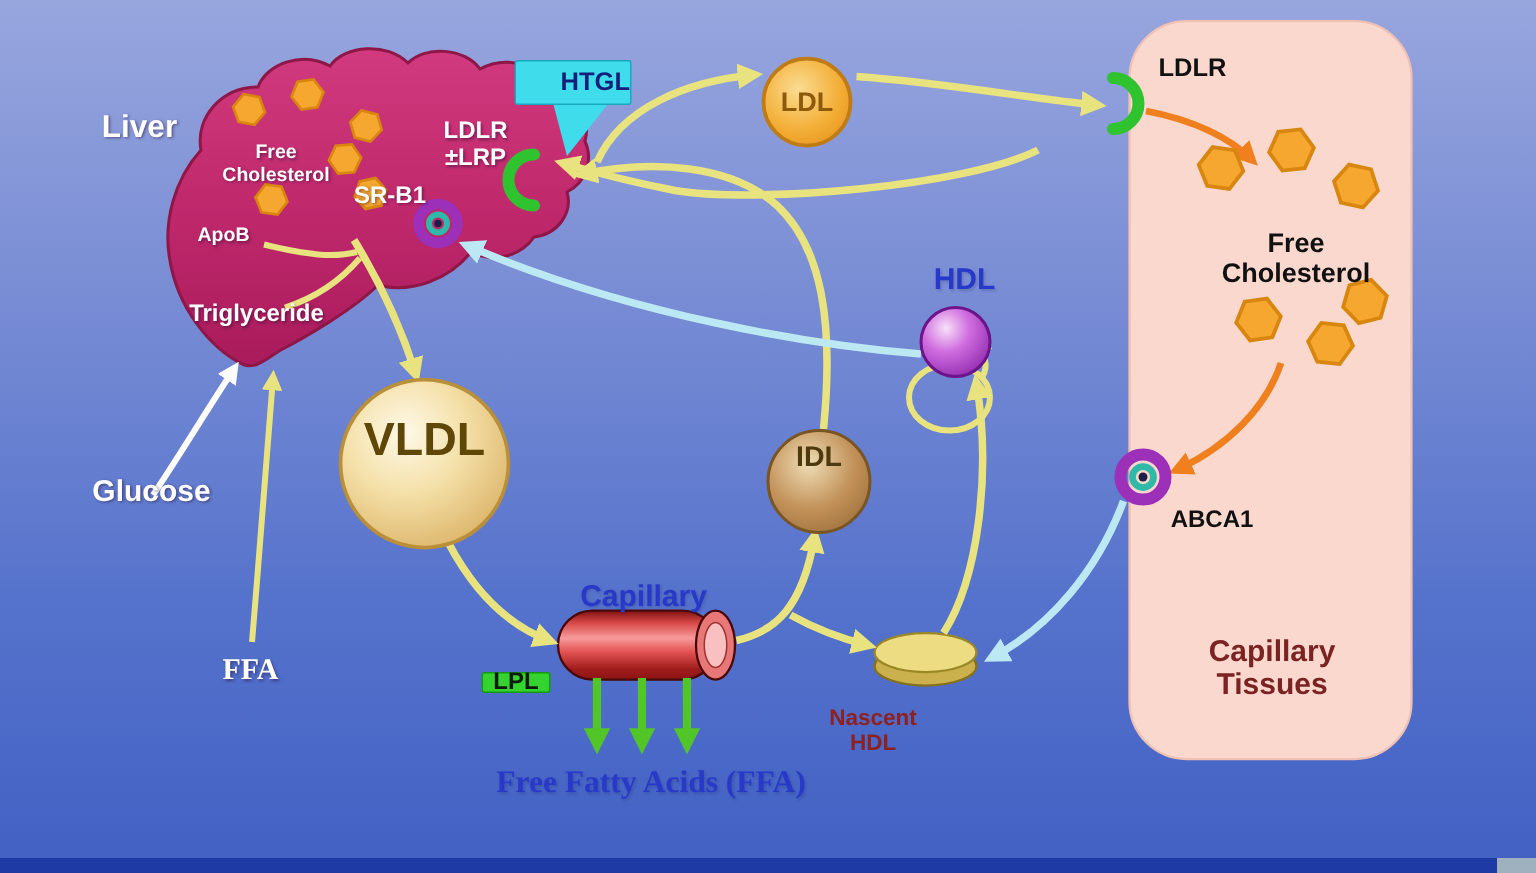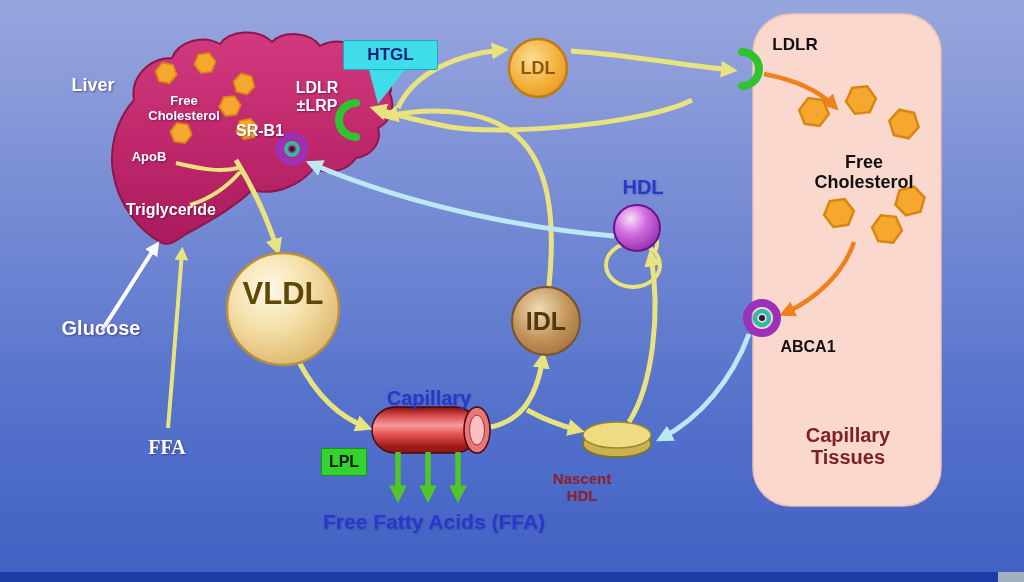--- a/index.html
+++ b/index.html
@@ -180,66 +180,66 @@
     <g>
       <use href="#hex" transform="translate(814,112) rotate(8) scale(1.25)"></use>
       <use href="#hex" transform="translate(861,100) rotate(-6) scale(1.25)"></use>
       <use href="#hex" transform="translate(904,124) rotate(12) scale(1.25)"></use>
       <use href="#hex" transform="translate(839,213) rotate(-8) scale(1.25)"></use>
       <use href="#hex" transform="translate(887,229) rotate(6) scale(1.25)"></use>
       <use href="#hex" transform="translate(910,201) rotate(-14) scale(1.25)"></use>
     </g>
   </svg>
 
-  <div class="lbl white" style="left:93px;top:85px;font-size:18px;">Liver</div>
+  <div class="lbl white" style="left:93px;top:85px;font-size:21px;">Liver</div>
 
   <div class="lbl white" style="left:184px;top:109px;font-size:13px;">
     <div>Free</div>
     <div>Cholesterol</div>
   </div>
 
   <div class="lbl white" style="left:149px;top:157px;font-size:13px;">ApoB</div>
 
   <div class="lbl white" style="left:171px;top:210px;font-size:16px;">Triglyceride</div>
 
   <div class="lbl white" style="left:317px;top:97px;font-size:16px;">
     <div>LDLR</div>
     <div>±LRP</div>
   </div>
 
   <div class="lbl white" style="left:260px;top:131px;font-size:16px;">SR-B1</div>
 
-  <div class="badge htgl-badge" style="left:343px;top:40px;width:95px;height:30px;font-size:17px;">
+  <div class="badge htgl-badge" style="left:343px;top:40px;width:78px;height:30px;font-size:17px;justify-content:flex-end;">
     <span>HTGL</span>
   </div>
 
   <div class="lbl white" style="left:101px;top:328px;font-size:20px;">Glucose</div>
 
   <div class="lbl white" style="left:167px;top:447px;font-size:20px;font-family:Liberation Serif, serif;">FFA</div>
 
   <div class="lbl" style="left:283px;top:294px;font-size:31px;color:#5F4708;">VLDL</div>
 
   <div class="lbl" style="left:538px;top:68px;font-size:18px;color:#8D5A0C;">LDL</div>
 
-  <div class="lbl" style="left:546px;top:321px;font-size:25px;color:#4F3A10;">IDL</div>
+  <div class="lbl" style="left:546px;top:305px;font-size:19px;color:#4F3A10;">IDL</div>
 
   <div class="lbl blue" style="left:643px;top:187px;font-size:20px;">HDL</div>
 
   <div class="lbl darkred" style="left:582px;top:488px;font-size:15px;">
     <div>Nascent</div>
     <div>HDL</div>
   </div>
 
   <div class="lbl blue" style="left:429px;top:398px;font-size:20px;">Capillary</div>
 
-  <div class="badge lpl-badge" style="left:321px;top:448px;width:46px;height:28px;font-size:16px;">
+  <div class="badge lpl-badge" style="left:321px;top:448px;width:46px;height:14px;font-size:16px;">
     <span>LPL</span>
   </div>
 
-  <div class="lbl blue" style="left:434px;top:522px;font-size:21px;">Free Fatty Acids (FFA)</div>
+  <div class="lbl blue" style="left:434px;top:522px;font-size:21px;font-family:Liberation Serif, serif;">Free Fatty Acids (FFA)</div>
 
   <div class="lbl black" style="left:795px;top:45px;font-size:17px;">LDLR</div>
 
   <div class="lbl black" style="left:864px;top:172px;font-size:18px;">
     <div>Free</div>
     <div>Cholesterol</div>
   </div>
 
   <div class="lbl black" style="left:808px;top:347px;font-size:16px;">ABCA1</div>
 

